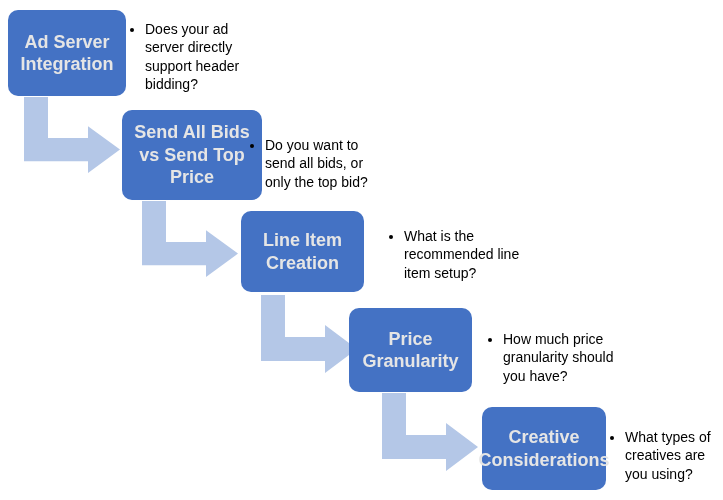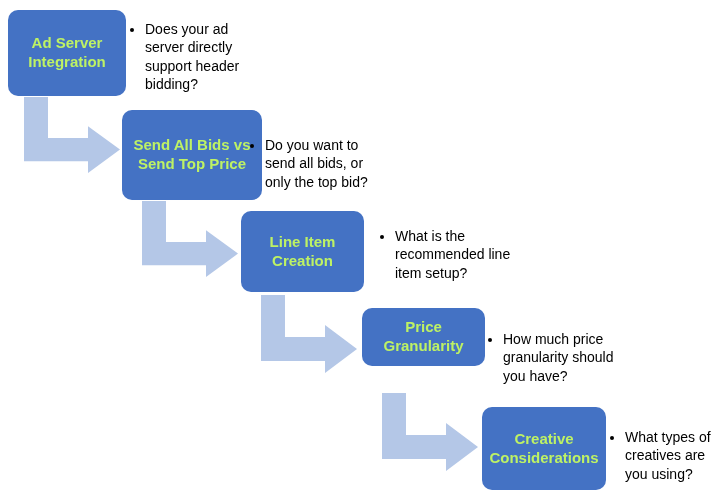--- a/index.html
+++ b/index.html
@@ -1,23 +1,23 @@
 <!DOCTYPE html>
 <html><head>
 <meta charset="utf-8">
 <style>
   html,body{margin:0;padding:0;background:#ffffff;}
   .canvas{
     position:relative;width:723px;height:500px;background:#ffffff;
     font-family:"Liberation Sans",sans-serif;overflow:hidden;
   }
   .box{
-    position:absolute;background:#4472c4;color:#bef264;border-radius:10px;
+    position:absolute;background:#4472c4;color:#e5e5e5;border-radius:10px;
     display:flex;align-items:center;justify-content:center;text-align:center;
-    font-weight:bold;font-size:15px;line-height:1.25;padding:4px 6px;box-sizing:border-box;
+    font-weight:bold;font-size:18px;line-height:1.25;padding:4px 6px;box-sizing:border-box;
   }
   .note{
     position:absolute;margin:0;padding-left:13px;list-style:disc;
   }
   .note li{
     font-size:14px;line-height:1.32;color:#000000;
   }
   .arrow{position:absolute;}
 </style>
 </head>
@@ -41,28 +41,28 @@
   <ul class="note" style="left:252px;top:136px;width:118px">
     <li>Do you want to send all bids, or only the top bid?</li>
   </ul>
   <svg class="arrow" style="left:140px;top:201px" width="100" height="76" viewBox="0 0 100 78" preserveAspectRatio="none">
     <polygon points="2,0 26,0 26,42 66,42 66,30 98,54 66,78 66,66 2,66" fill="#b4c7e7"></polygon>
   </svg>
 
   <div class="box" style="left:241px;top:211px;width:123px;height:81px">
     <span>Line Item Creation</span>
   </div>
-  <ul class="note" style="left:382px;top:227px;width:120px">
+  <ul class="note" style="left:391px;top:227px;width:120px">
     <li>What is the recommended line item setup?</li>
   </ul>
   <svg class="arrow" style="left:259px;top:295px" width="100" height="78" viewBox="0 0 100 78" preserveAspectRatio="none">
     <polygon points="2,0 26,0 26,42 66,42 66,30 98,54 66,78 66,66 2,66" fill="#b4c7e7"></polygon>
   </svg>
 
-  <div class="box" style="left:362px;top:308px;width:123px;height:58px">
+  <div class="box" style="left:349px;top:308px;width:123px;height:84px">
     <span>Price Granularity</span>
   </div>
   <ul class="note" style="left:490px;top:330px;width:120px">
     <li>How much price granularity should you have?</li>
   </ul>
   <svg class="arrow" style="left:380px;top:393px" width="100" height="78" viewBox="0 0 100 78" preserveAspectRatio="none">
     <polygon points="2,0 26,0 26,42 66,42 66,30 98,54 66,78 66,66 2,66" fill="#b4c7e7"></polygon>
   </svg>
 
   <div class="box" style="left:482px;top:407px;width:124px;height:83px">

